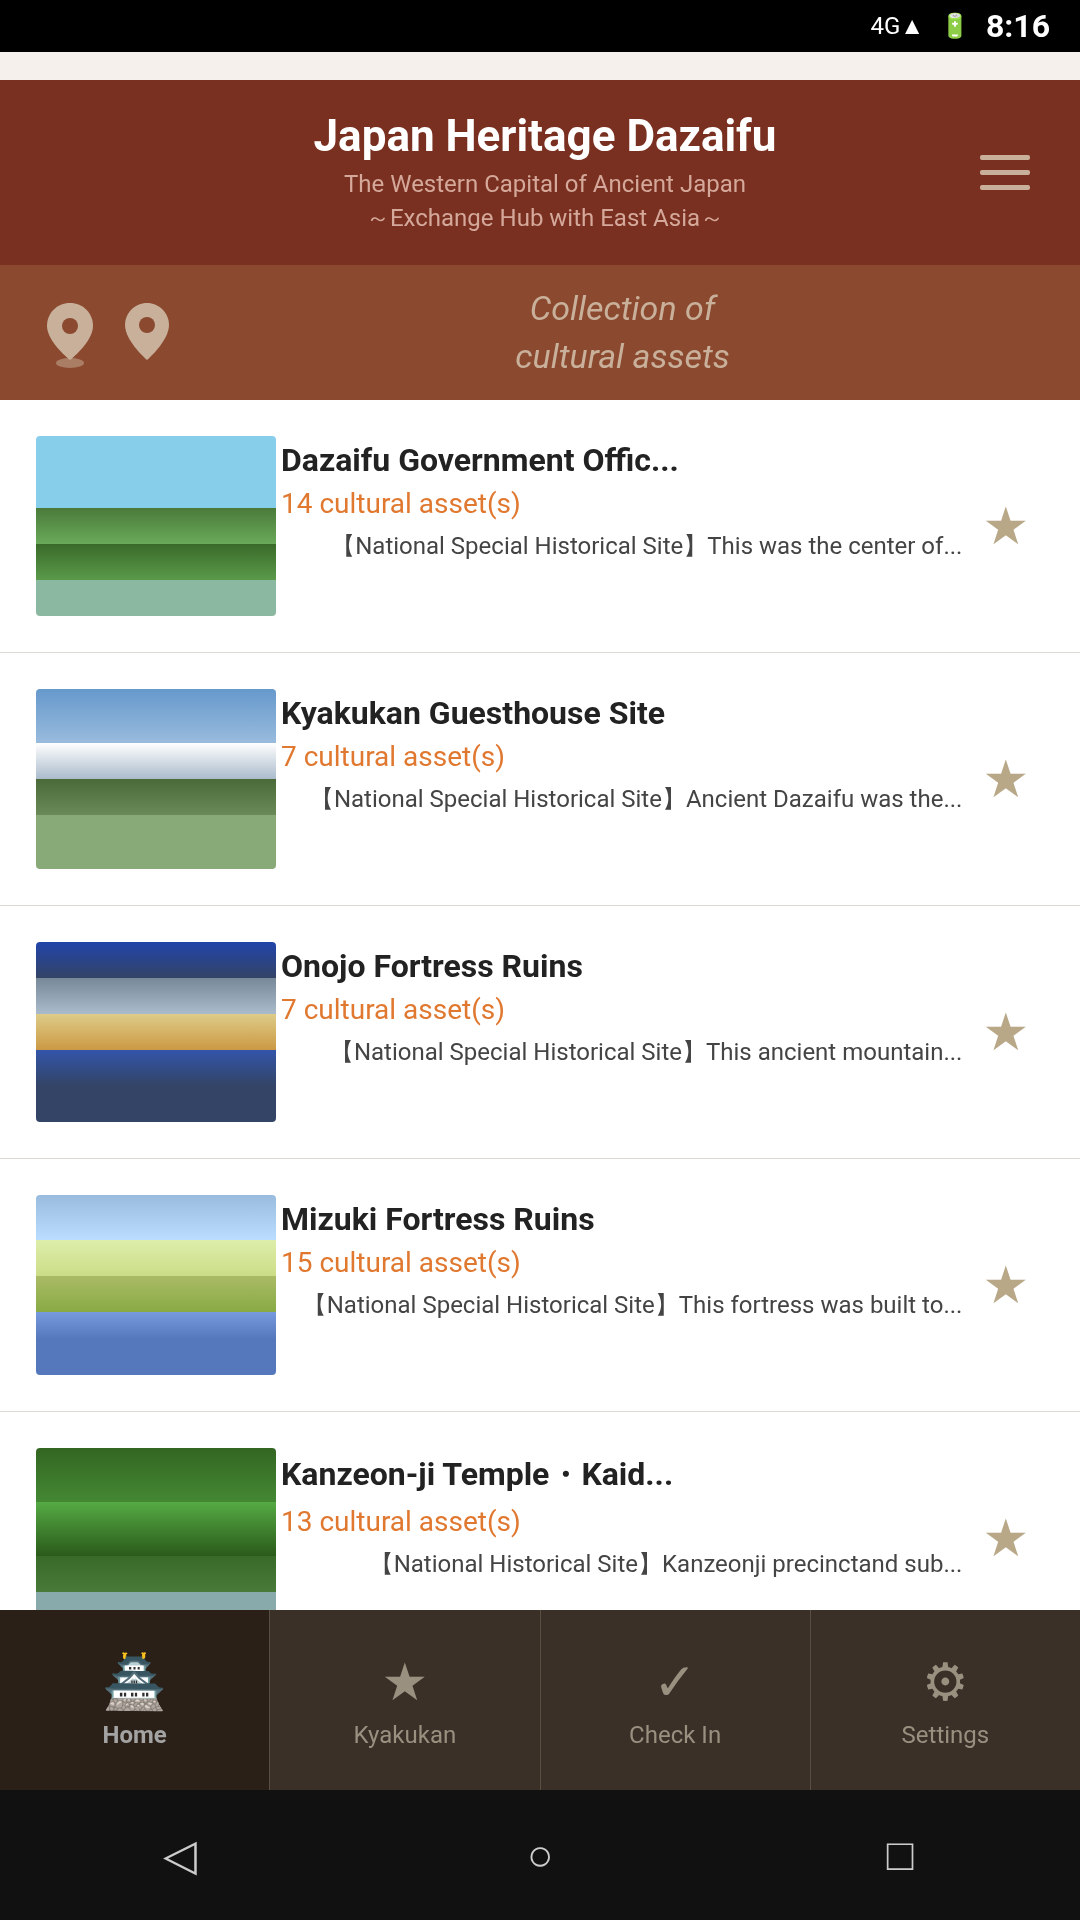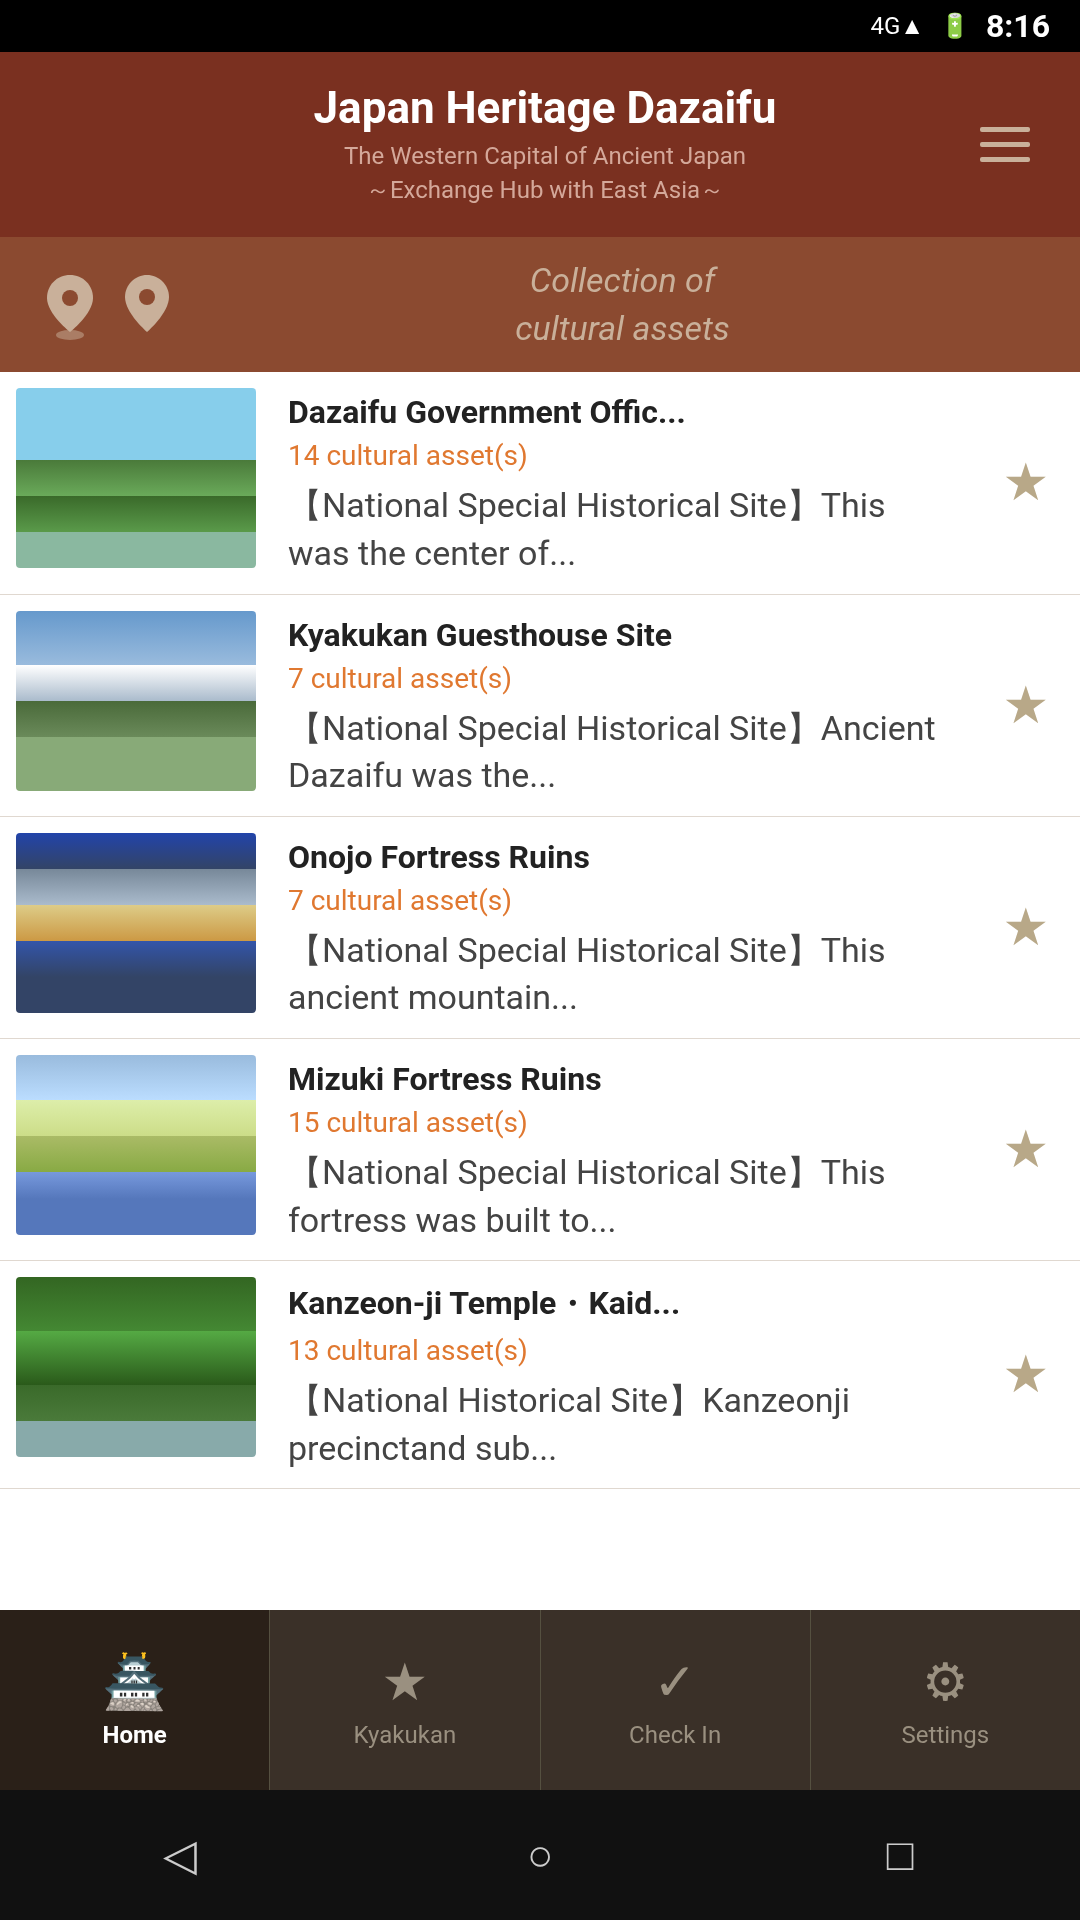--- a/index.html
+++ b/index.html
@@ -32,20 +32,21 @@
     .signal-icon { color: #fff; font-size: 24px; }
 
     
     .header {
       background: #7a3020;
       padding: 30px 40px 30px 40px;
       display: flex;
       align-items: center;
       justify-content: space-between;
       position: relative;
+      margin-top: 28px;
     }
     .header-center {
       text-align: center;
       flex: 1;
     }
     .header-title {
       color: #fff;
       font-size: 44px;
       font-weight: bold;
     }
@@ -95,22 +96,22 @@
     .list-container {
       background: #fff;
       overflow-y: auto;
       height: calc(1920px - 60px - 170px - 110px - 180px);
     }
 
     .list-item {
       display: flex;
       align-items: stretch;
       border-bottom: 1px solid #e0d8d0;
-      padding: 16px;
-      gap: 32px;
+      padding: 36px;
+      gap: 5px;
       background: #fff;
       cursor: pointer;
     }
 
     .item-image {
       width: 240px;
       height: 180px;
       flex-shrink: 0;
       border-radius: 4px;
       overflow: hidden;
@@ -146,23 +147,24 @@
       font-weight: bold;
       color: #222;
       margin-bottom: 8px;
     }
     .item-count {
       font-size: 28px;
       color: #e07830;
       margin-bottom: 10px;
     }
     .item-desc {
-      font-size: 34px;
+      font-size: 24px;
       color: #444;
       line-height: 1.4;
+      text-align: right;
     }
     .item-star {
       display: flex;
       align-items: center;
       justify-content: center;
       padding: 10px 15px;
       cursor: pointer;
     }
     .star-icon {
       font-size: 52px;
@@ -192,21 +194,21 @@
       gap: 8px;
     }
     .nav-item:last-child { border-right: none; }
     .nav-item-active { background: #2a2018; }
     .nav-icon { font-size: 52px; color: #9a9080; }
     .nav-icon-active { color: #fff; }
     .nav-label {
       font-size: 24px;
       color: #9a9080;
     }
-    .nav-label-active { color: #ffffff; font-weight: bold; }
+    .nav-label-active { color: #a3a3a3; font-weight: bold; }
 
     
     .system-nav {
       position: absolute;
       bottom: 0;
       left: 0;
       right: 0;
       height: 130px;
       background: #111;
       display: flex;

